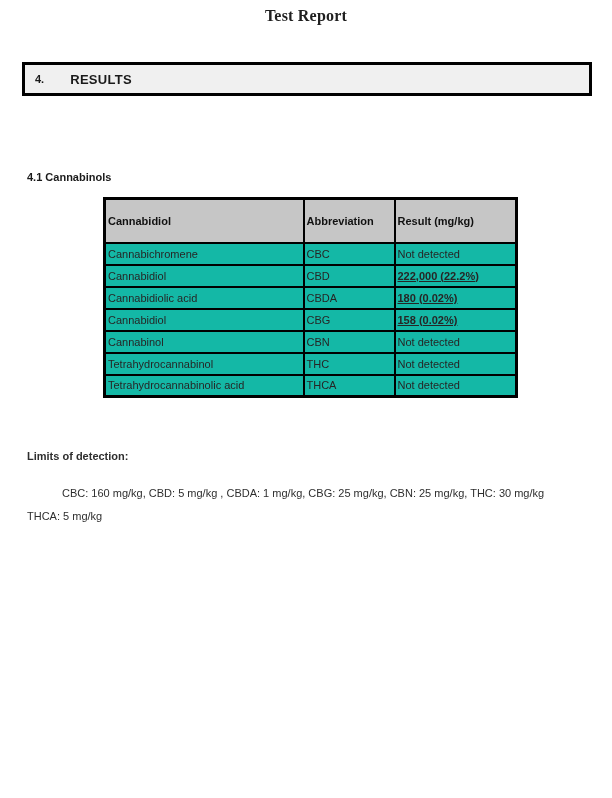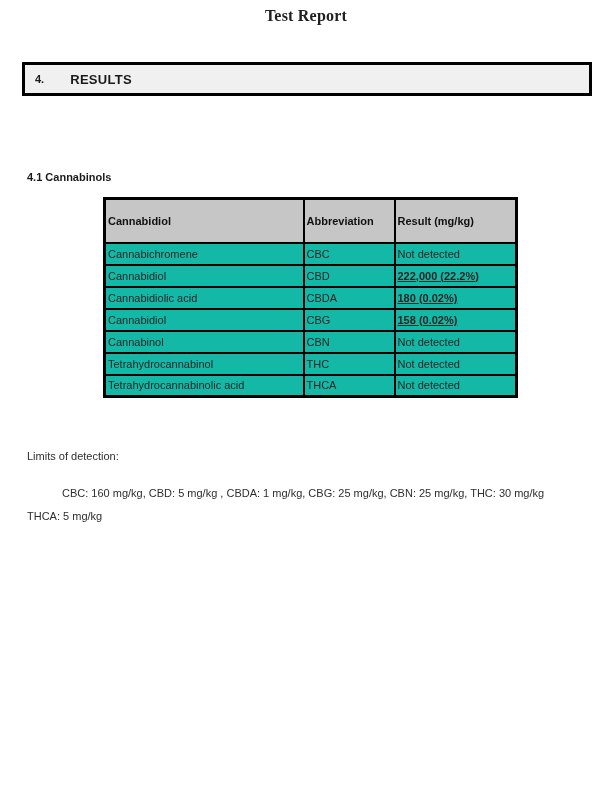--- a/index.html
+++ b/index.html
@@ -85,20 +85,21 @@
   col.c-name  { width: 199px; }
   col.c-abbr  { width: 91px;  }
   col.c-result{ width: 122px; }
   td.bold { font-weight: bold; color: #111111; text-decoration: underline; }
   .limits-label {
     position: absolute;
     top: 450px;
     left: 27px;
     font-size: 11px;
     color: #2e2e2e;
+    font-weight: bold;
   }
   .lod-line1 {
     position: absolute;
     top: 487px;
     left: 27px;
     font-size: 11px;
     color: #2e2e2e;
     margin-left: 35px;
   }
   .lod-line2 {

